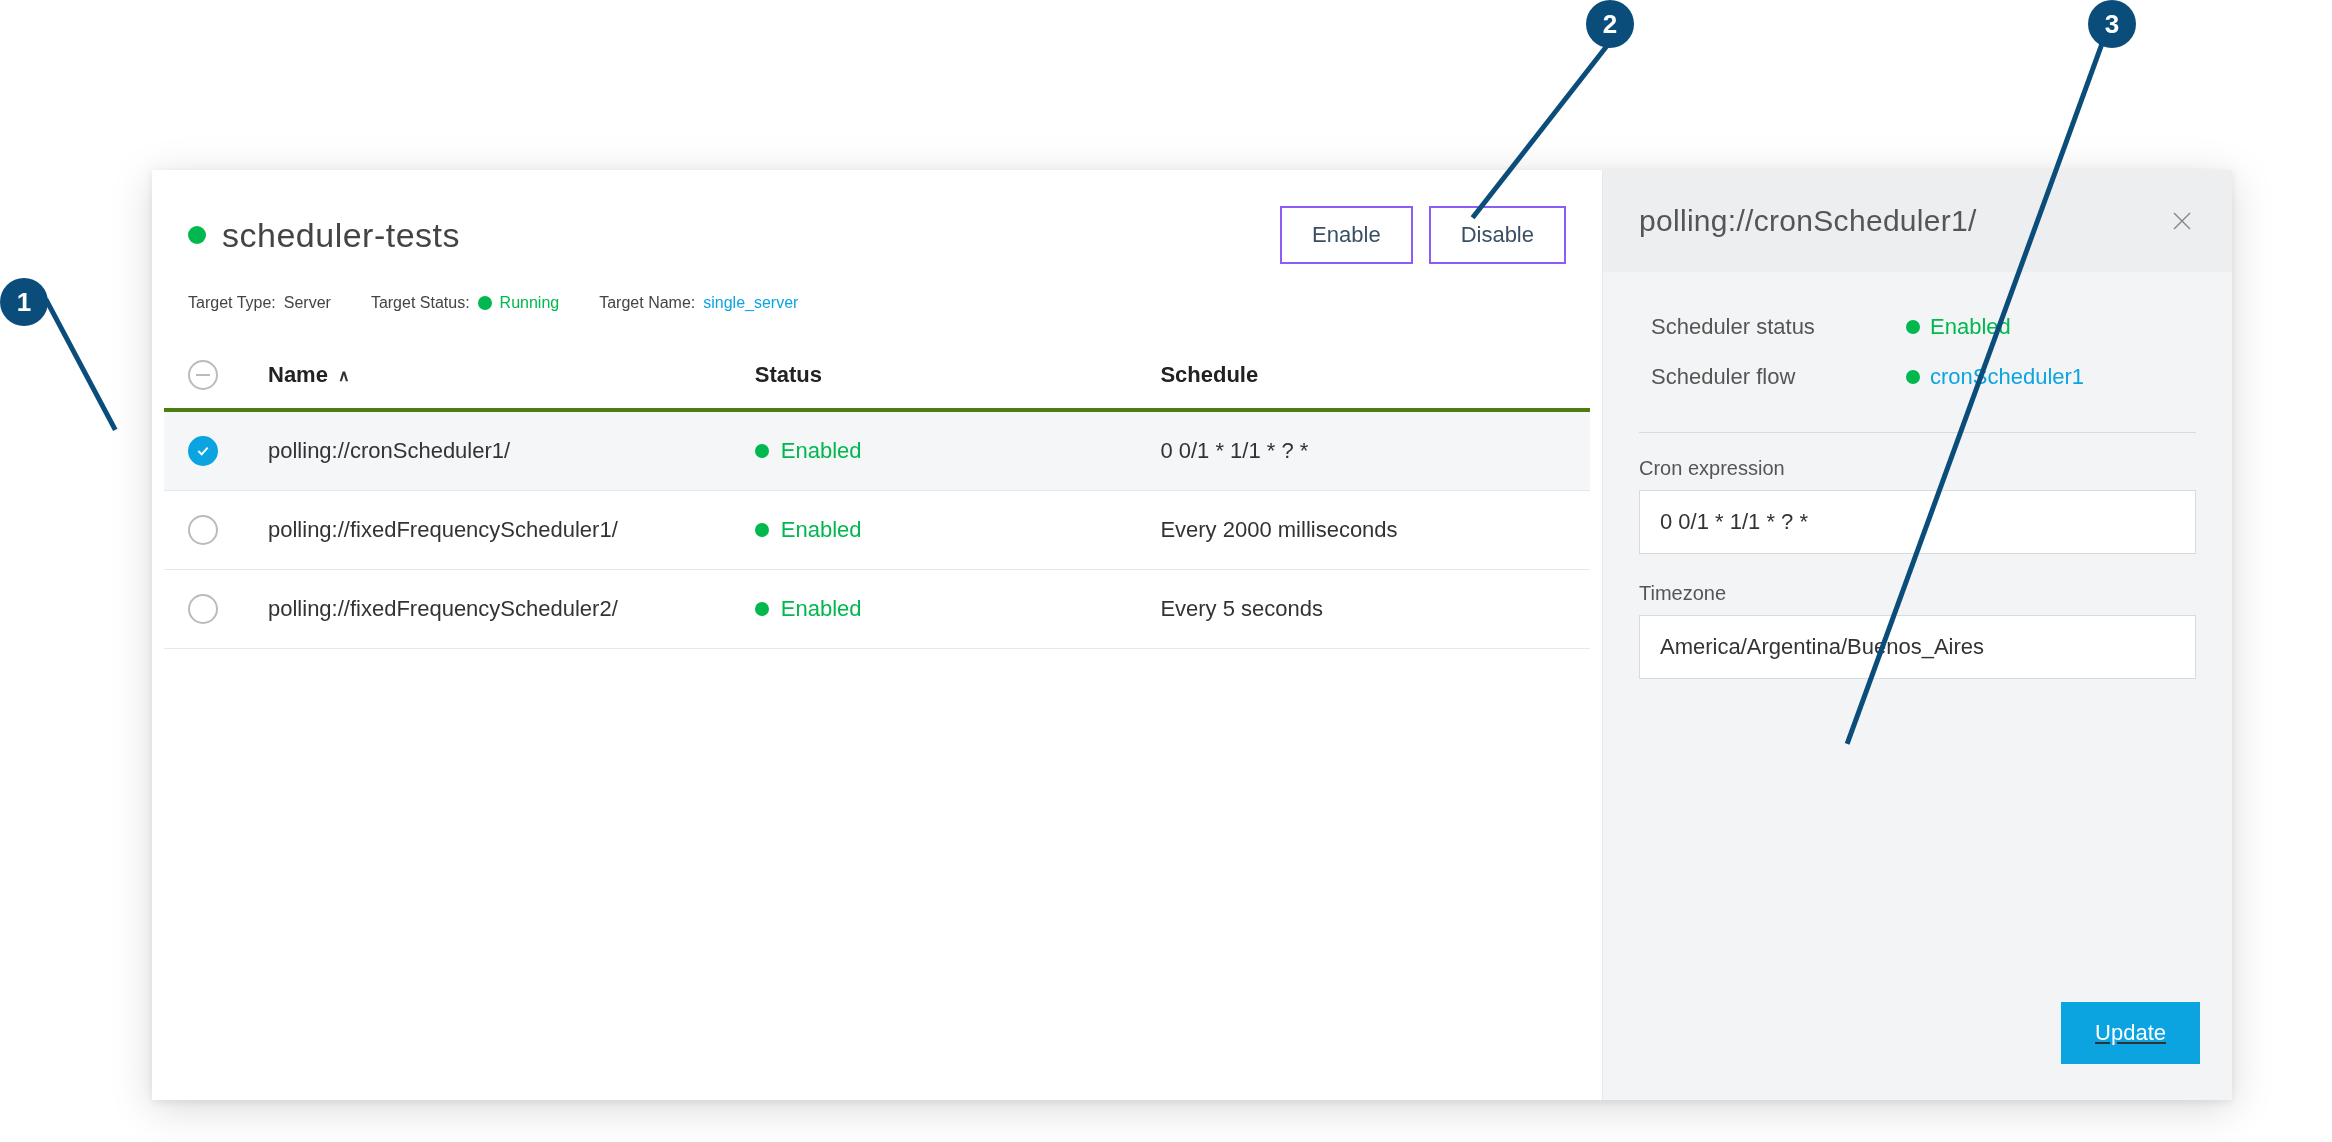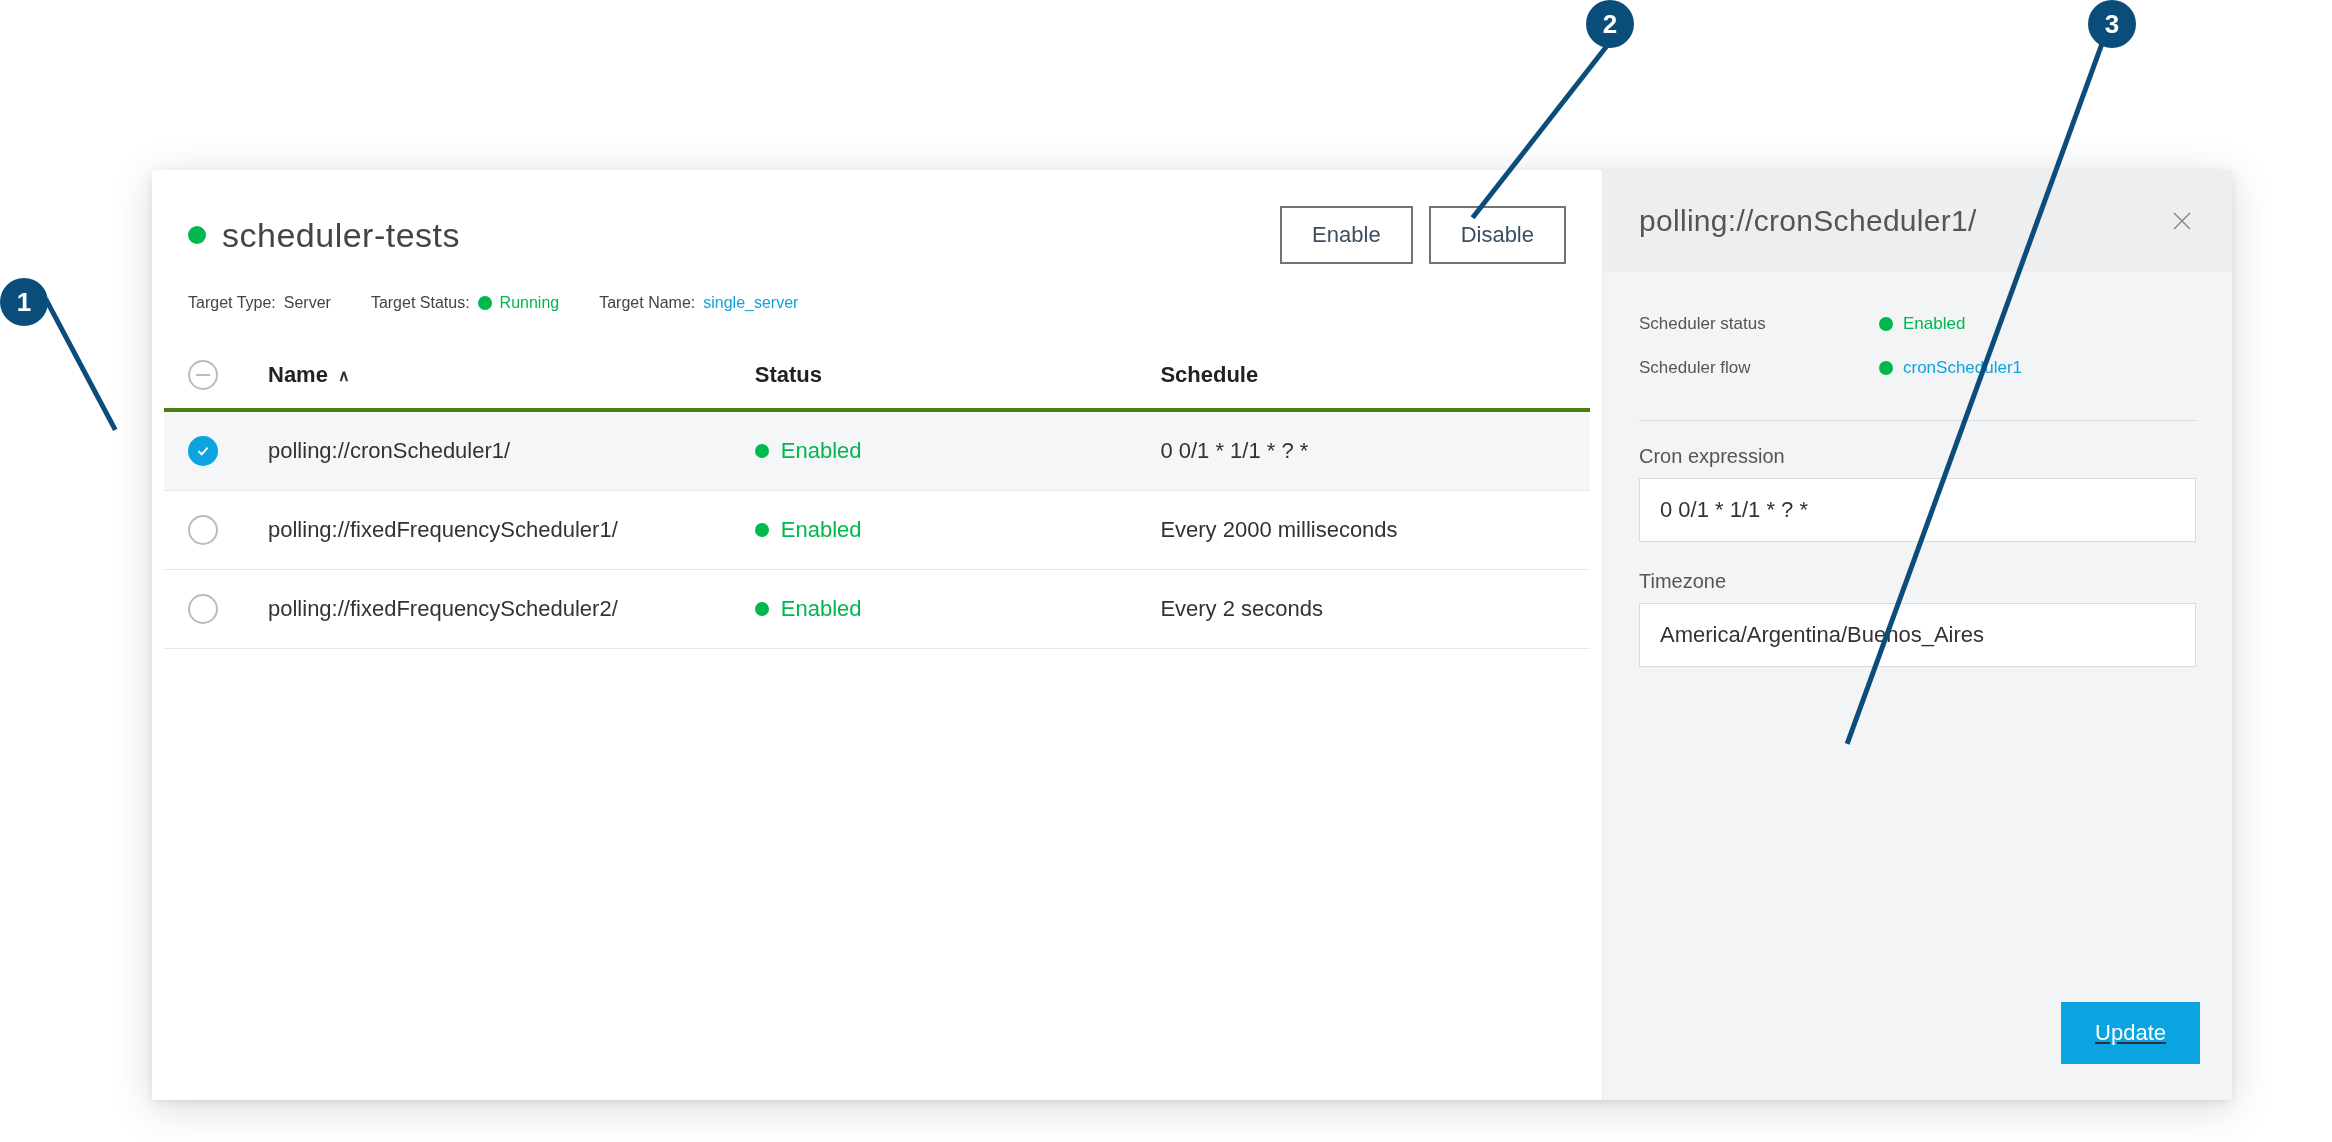--- a/index.html
+++ b/index.html
@@ -72,21 +72,21 @@
     .status-dot.sm { width: 14px; height: 14px; }
     .green { background: #00b84d; }
     .app-title {
       font-size: 34px;
       font-weight: 300;
       color: #444;
       letter-spacing: 0.5px;
     }
     .btn-group { display: flex; gap: 16px; }
     .btn {
-      border: 2px solid #737373;
+      border: 2px solid #8b5cf6;
       background: #fff;
       color: #3a4f63;
       font-size: 22px;
       padding: 14px 30px;
       cursor: pointer;
       font-family: inherit;
     }
     .meta-row {
       display: flex;
       gap: 40px;
@@ -157,21 +157,21 @@
       font-size: 30px;
       font-weight: 300;
       color: #555;
       letter-spacing: 0.3px;
     }
     .close-x {
       width: 28px; height: 28px; cursor: pointer; color: #888;
       display: flex; align-items: center; justify-content: center;
     }
     .side-body { padding: 30px 36px; display: flex; flex-direction: column; gap: 0; flex: 1; }
-    .kv-row { display: flex; align-items: center; gap: 10px; padding: 12px 0; font-size: 17px; color: #555; }
+    .kv-row { display: flex; align-items: center; gap: 25px; padding: 12px 0; font-size: 22px; color: #555; margin-left: 12px; }
     .kv-label { width: 230px; color: #555; }
     .kv-val { display: flex; align-items: center; gap: 10px; }
     .kv-val .link { color: #0ba4e0; cursor: pointer; }
     .kv-val .enabled { color: #00b84d; }
     .hr { border: none; border-top: 1px solid #d8dbde; margin: 30px 0 24px 0; }
     .section-title {
       font-size: 24px;
       font-weight: 300;
       color: #888;
       letter-spacing: 1px;
@@ -296,21 +296,21 @@
           </div>
           <div class="table-row">
             <div>
               <span class="row-check"></span>
             </div>
             <div>polling://fixedFrequencyScheduler2/</div>
             <div class="td-status">
               <span class="status-dot sm green"></span>
               <span class="status-text enabled">Enabled</span>
             </div>
-            <div>Every 2 seconds</div>
+            <div>Every 5 seconds</div>
           </div>
         </div>
     </div>
   </div>
 
   <div class="side-panel">
     <div class="side-header">
       <div class="side-title">polling://cronScheduler1/</div>
       <div class="close-x">
         <svg viewBox="0 0 24 24" width="24" height="24" stroke="currentColor" stroke-width="1.5" fill="none">

